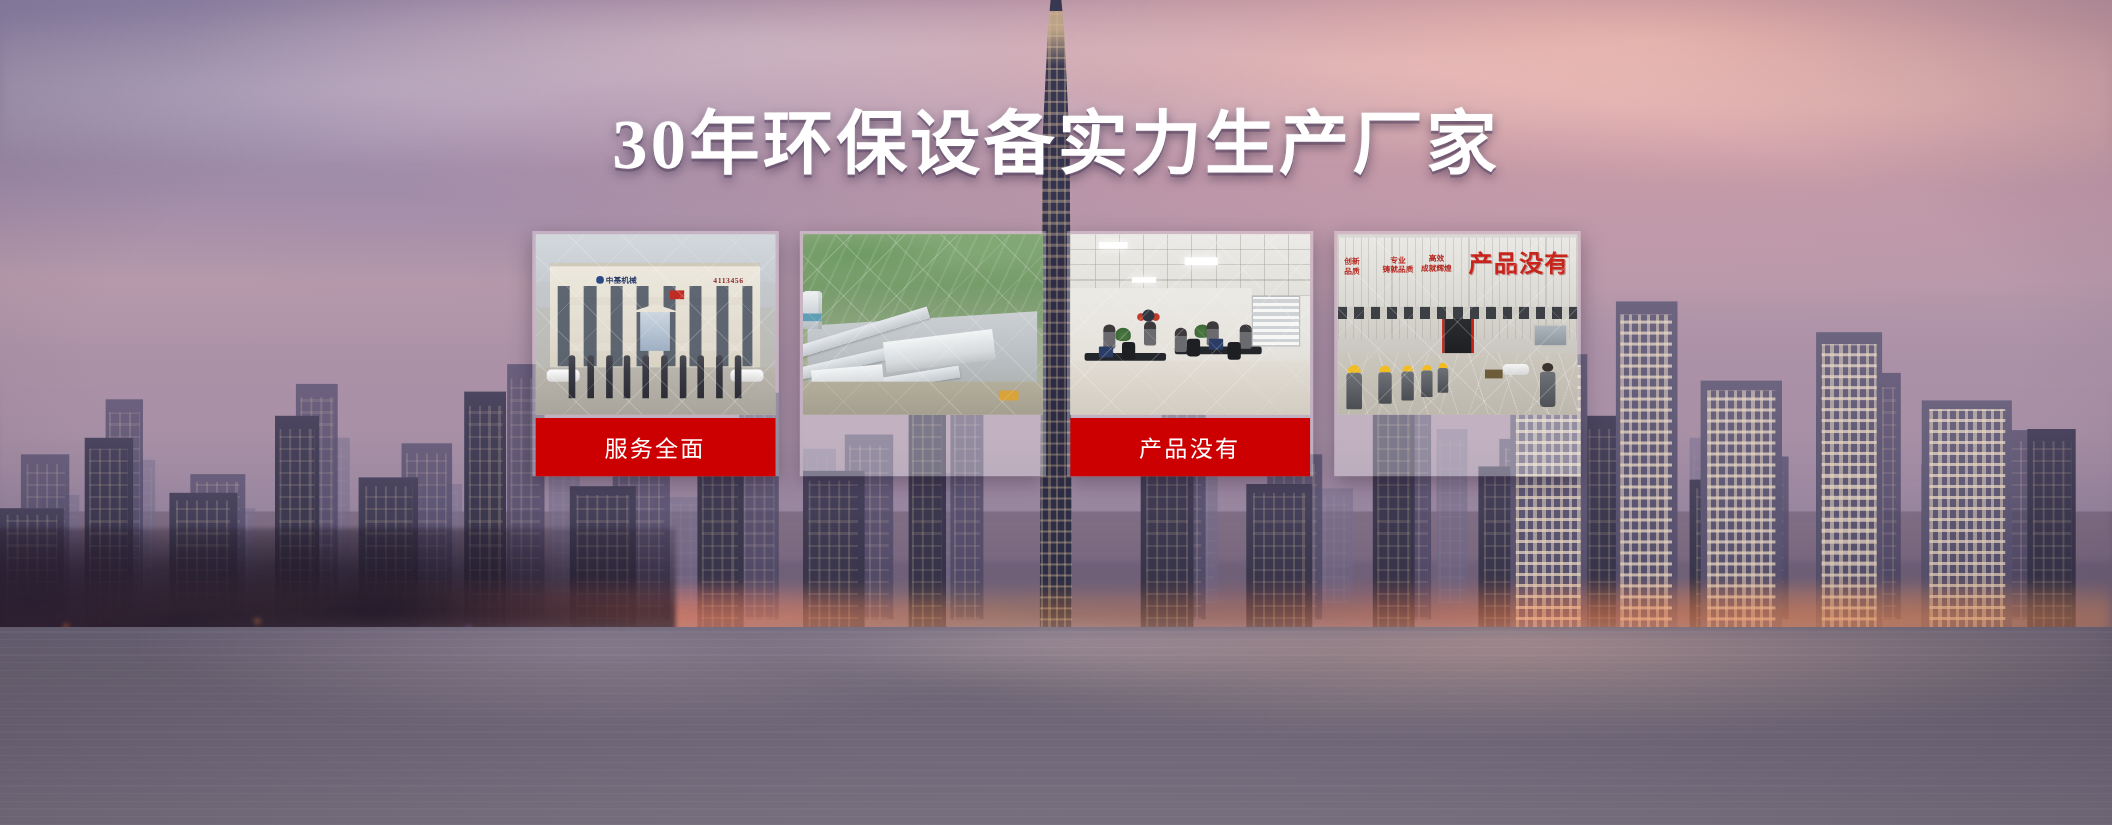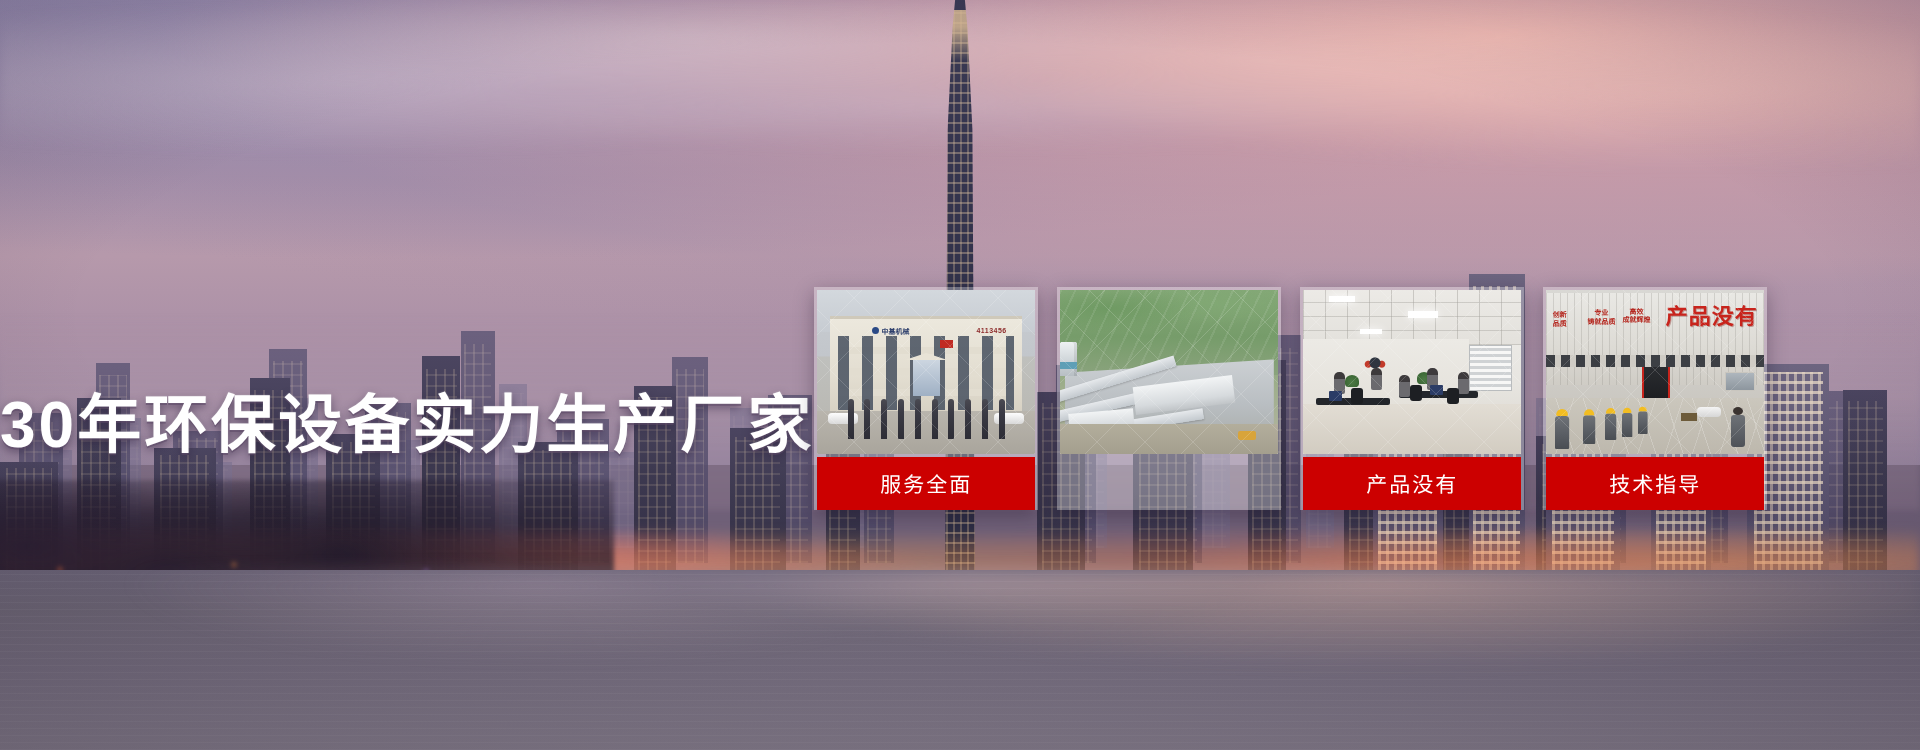--- a/index.html
+++ b/index.html
@@ -163,21 +163,21 @@
   
   .vignette {
     position: absolute; inset: 0;
     background: radial-gradient(120% 95% at 50% 42%, rgba(0,0,0,0) 38%, rgba(20,12,30,0.28) 78%, rgba(16,10,26,0.48) 100%);
     pointer-events: none;
   }
 
   
   .content {
     position: absolute; inset: 0;
-    display: flex; flex-direction: row; align-items: center;
+    display: flex; flex-direction: column; align-items: center; font-family: Liberation Serif, serif;
   }
 
   .headline {
     margin-top: 100px;
     font-size: 64px;
     font-weight: 700;
     letter-spacing: 3px;
     color: #ffffff;
     text-shadow:
       0 2px 0 rgba(90,70,100,0.55),
@@ -615,18 +615,17 @@
             </div>
           <div class="w-worker k5">
               <i></i>
               <b></b>
             </div>
           <div class="w-lead">
               <i></i>
               <b></b>
             </div>
         </div>
-        <div class="card-caption">技术指导</div>
       </div>
 
     </div>
   </div>
 </div>
 
 </body></html>

